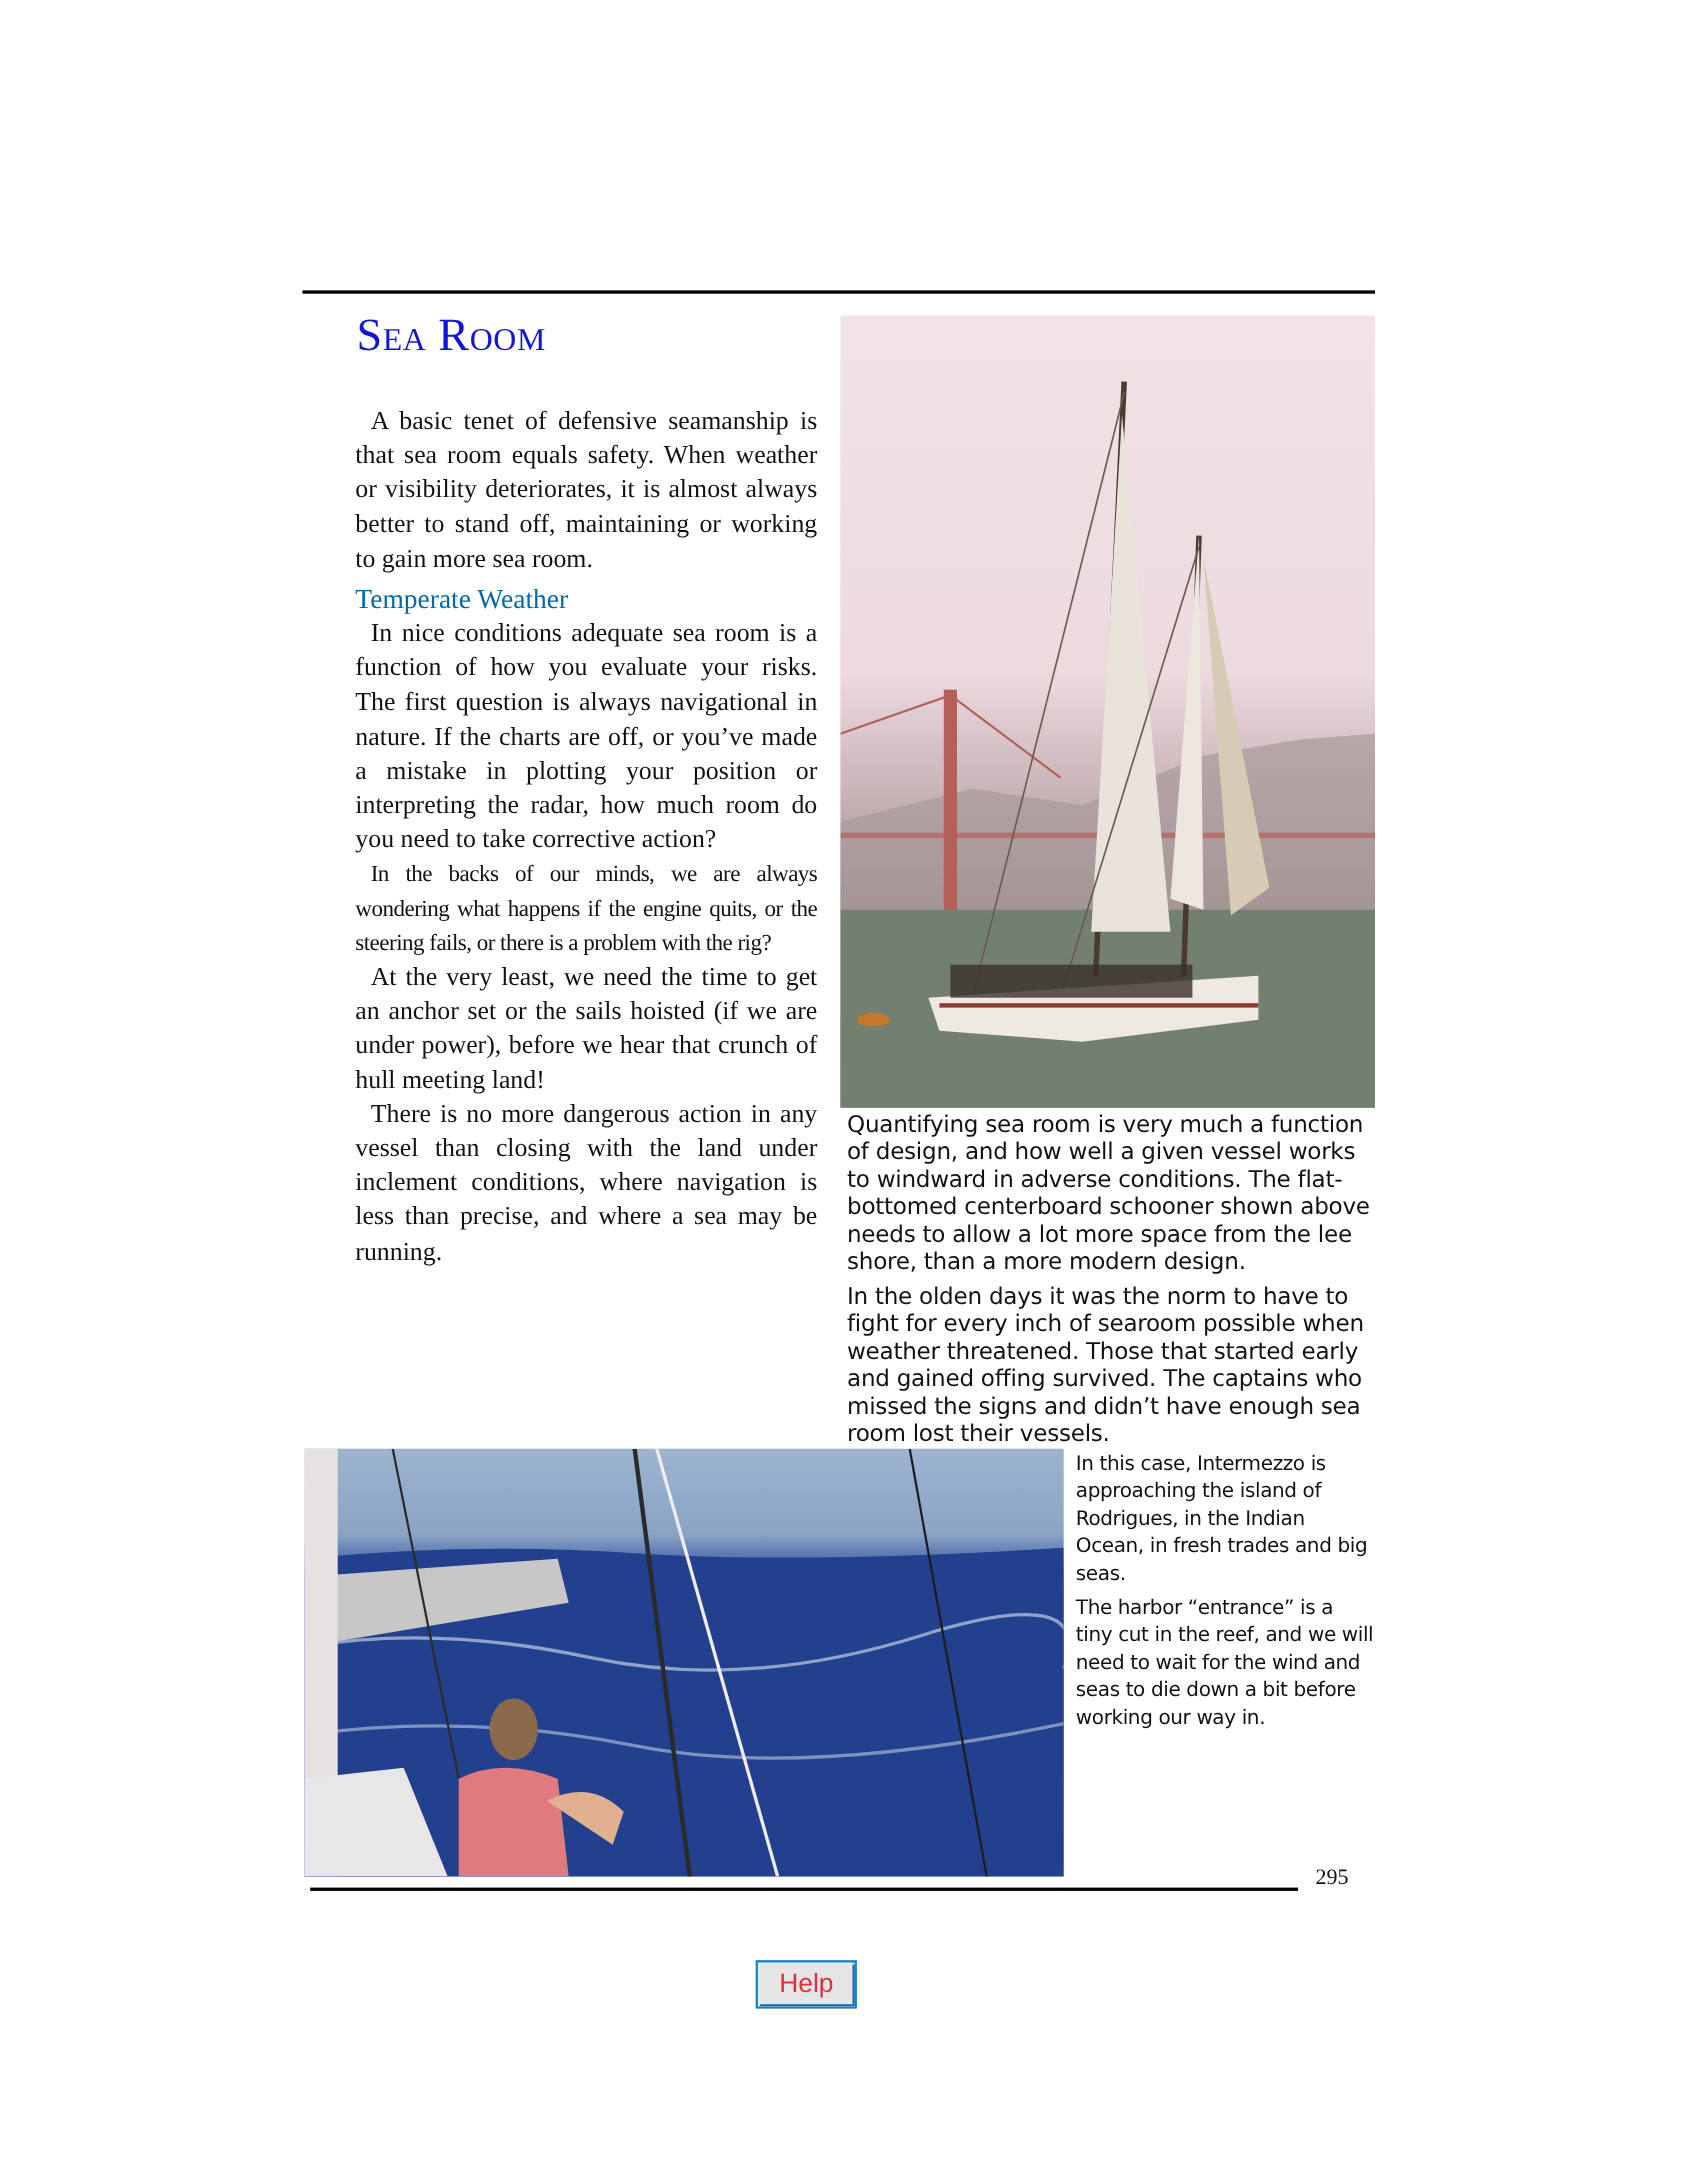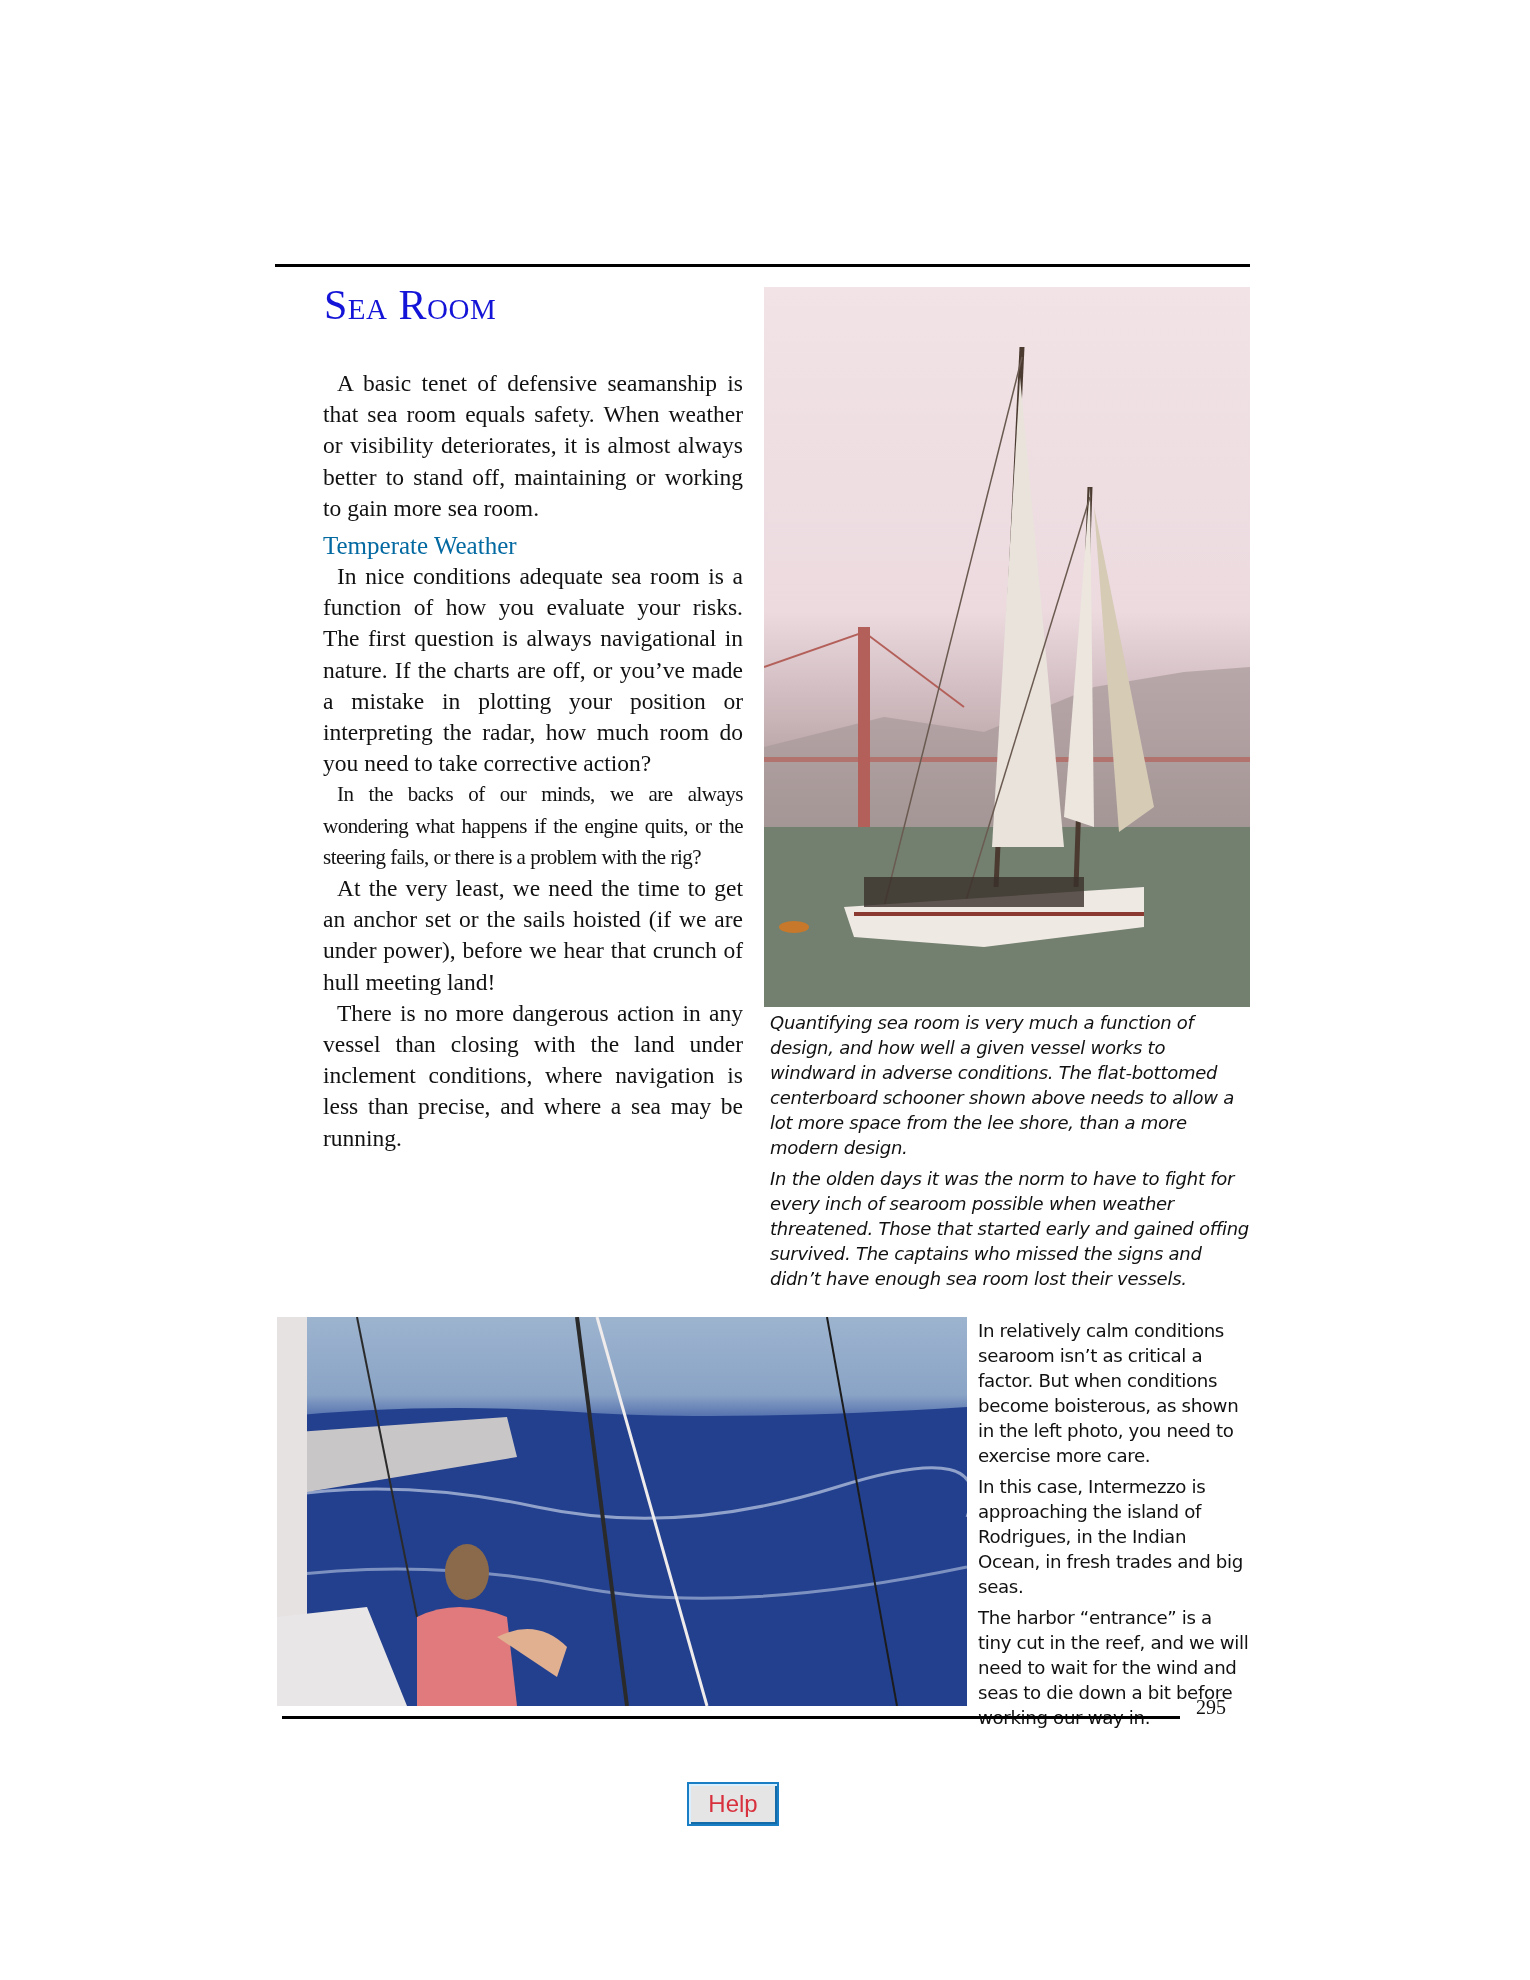--- a/index.html
+++ b/index.html
@@ -10,21 +10,21 @@
   .col-left p { margin:0; text-indent:14px; text-align:justify; text-align-last:left; }
   .col-left p.narrow { font-size:21px; letter-spacing:-0.5px; line-height:31.2px; }
   .col-left h2 { margin:6px 0 0 0; color:#0369a1; font-family:"Liberation Serif", serif; font-weight:normal; font-size:25px; line-height:31px; }
   .photo { position:absolute; overflow:hidden; }
   .photo-top { left:764px; top:287px; width:486px; height:720px;
     background: linear-gradient(180deg, #f1e3e6 0%, #ecdadf 45%, #c9b4b8 60%, #a69595 72%, #7f877a 80%, #6b7564 100%); }
   .photo-bottom { left:277px; top:1317px; width:690px; height:389px;
     background: linear-gradient(180deg, #9db4cf 0%, #8aa4c6 20%, #2d4a9c 30%, #1f3b8e 55%, #2a4797 75%, #3b5aa6 100%); }
   .caption { position:absolute; font-family:"DejaVu Sans", sans-serif; color:#111; }
   .caption p { margin:0 0 6px 0; }
-  .cap-right { left:770px; top:1010px; width:480px; font-size:18px; line-height:25px; letter-spacing:-0.25px;font-style:italic; }
+  .cap-right { left:770px; top:1010px; width:480px; font-size:21px; line-height:25px; letter-spacing:-0.25px; }
   .cap-side { left:978px; top:1318px; width:272px; font-size:18.2px; line-height:25px; letter-spacing:-0.35px; }
   .page-num { position:absolute; left:1196px; top:1696px; font-family:"Liberation Serif", serif; font-size:20px; color:#111; }
   .help-btn { position:absolute; left:687px; top:1782px; width:92px; height:44px; box-sizing:border-box;
     background:#e5e5e5; border:2px solid #1a7ec4; box-shadow: inset 2px 2px 0 #d8f0ff, inset -2px -2px 0 #136ca8;
     color:#d8303c; font-family:"Liberation Sans", sans-serif; font-size:24px; text-align:center; line-height:40px; cursor:pointer; padding:0; }
   svg { display:block; }
 </style>
 </head>
 <body>
 
@@ -92,21 +92,20 @@
 
     <ellipse cx="190" cy="255" rx="22" ry="28" fill="#8a6a4a"></ellipse>
     <path d="M140 300 Q180 280 230 300 L240 389 L140 389 Z" fill="#e07a7c"></path>
     <path d="M220 320 Q260 300 290 330 L280 360 Z" fill="#e0b090"></path>
 
     <path d="M0 389 L0 300 L90 290 L130 389 Z" fill="#e8e6e6"></path>
   </svg>
 </div>
 
 <div class="caption cap-side">
-  <p>In relatively calm conditions searoom isn’t as critical a factor. But when conditions become boisterous, as shown in the left photo, you need to exercise more care.</p>
   <p>In this case, Intermezzo is approaching the island of Rodrigues, in the Indian Ocean, in fresh trades and big seas.</p>
   <p>The harbor “entrance” is a tiny cut in the reef, and we will need to wait for the wind and seas to die down a bit before working our way in.</p>
 </div>
 
 <div class="rule" style="left:282px; top:1716px; width:898px; height:3px;"></div>
 <div class="page-num">295</div>
 
 <button class="help-btn">Help</button>
 
 </body></html>

